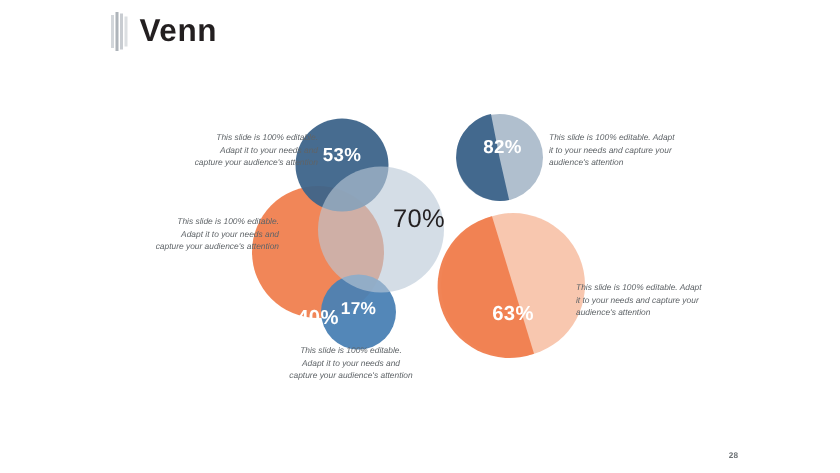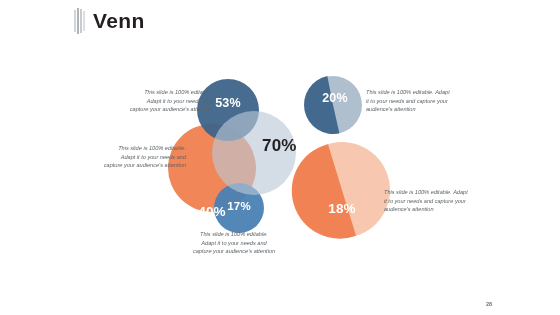--- a/index.html
+++ b/index.html
@@ -64,21 +64,21 @@
     letter-spacing: 0.2px;
     text-align: center;
     white-space: nowrap;
   }
 
   
   #center-total {
     position: absolute;
     left: 262px; top: 136px;
     font-size: 17px;
-    font-weight: bold;
+    font-weight: normal;
     color: #231f20;
     letter-spacing: 0.2px;
     white-space: nowrap;
   }
 
   
   .annotation {
     position: absolute;
     font-size: 5.6px;
     line-height: 8.6px;
@@ -135,22 +135,22 @@
 
       <g>
         <circle cx="342" cy="190" r="48" fill="#f8c6ad" opacity="0.98"></circle>
         <path d="M 342 190 L 375.9 156.1 A 48 48 0 1 1 308.1 223.9 Z" fill="#f07f4f" opacity="0.96" transform="rotate(118 342 190)"></path>
       </g>
     </svg>
 
     <div class="venn-value" style="left:212px; top:96px; width:32px;">53%</div>
     <div class="venn-value" style="left:194px; top:156px; width:36px; font-size:13.5px;margin-top:48px;">40%</div>
     <div class="venn-value" style="left:224px; top:200px; width:30px; font-size:11.5px;">17%</div>
-    <div class="venn-value" style="left:320px; top:91px; width:30px;">20%</div>
-    <div class="venn-value" style="left:324px; top:201px; width:36px; font-size:13.5px;">18%</div>
+    <div class="venn-value" style="left:320px; top:91px; width:30px;">82%</div>
+    <div class="venn-value" style="left:324px; top:201px; width:36px; font-size:13.5px;">63%</div>
 
     <div id="center-total">70%</div>
   </div>
 
   <div class="annotation right" style="left:105px; top:88px; width:107px;">This slide is 100% editable.
 Adapt it to your needs and
 capture your audience's attention</div>
 
   <div class="annotation right" style="left:62px; top:144px; width:124px;">This slide is 100% editable.
 Adapt it to your needs and

